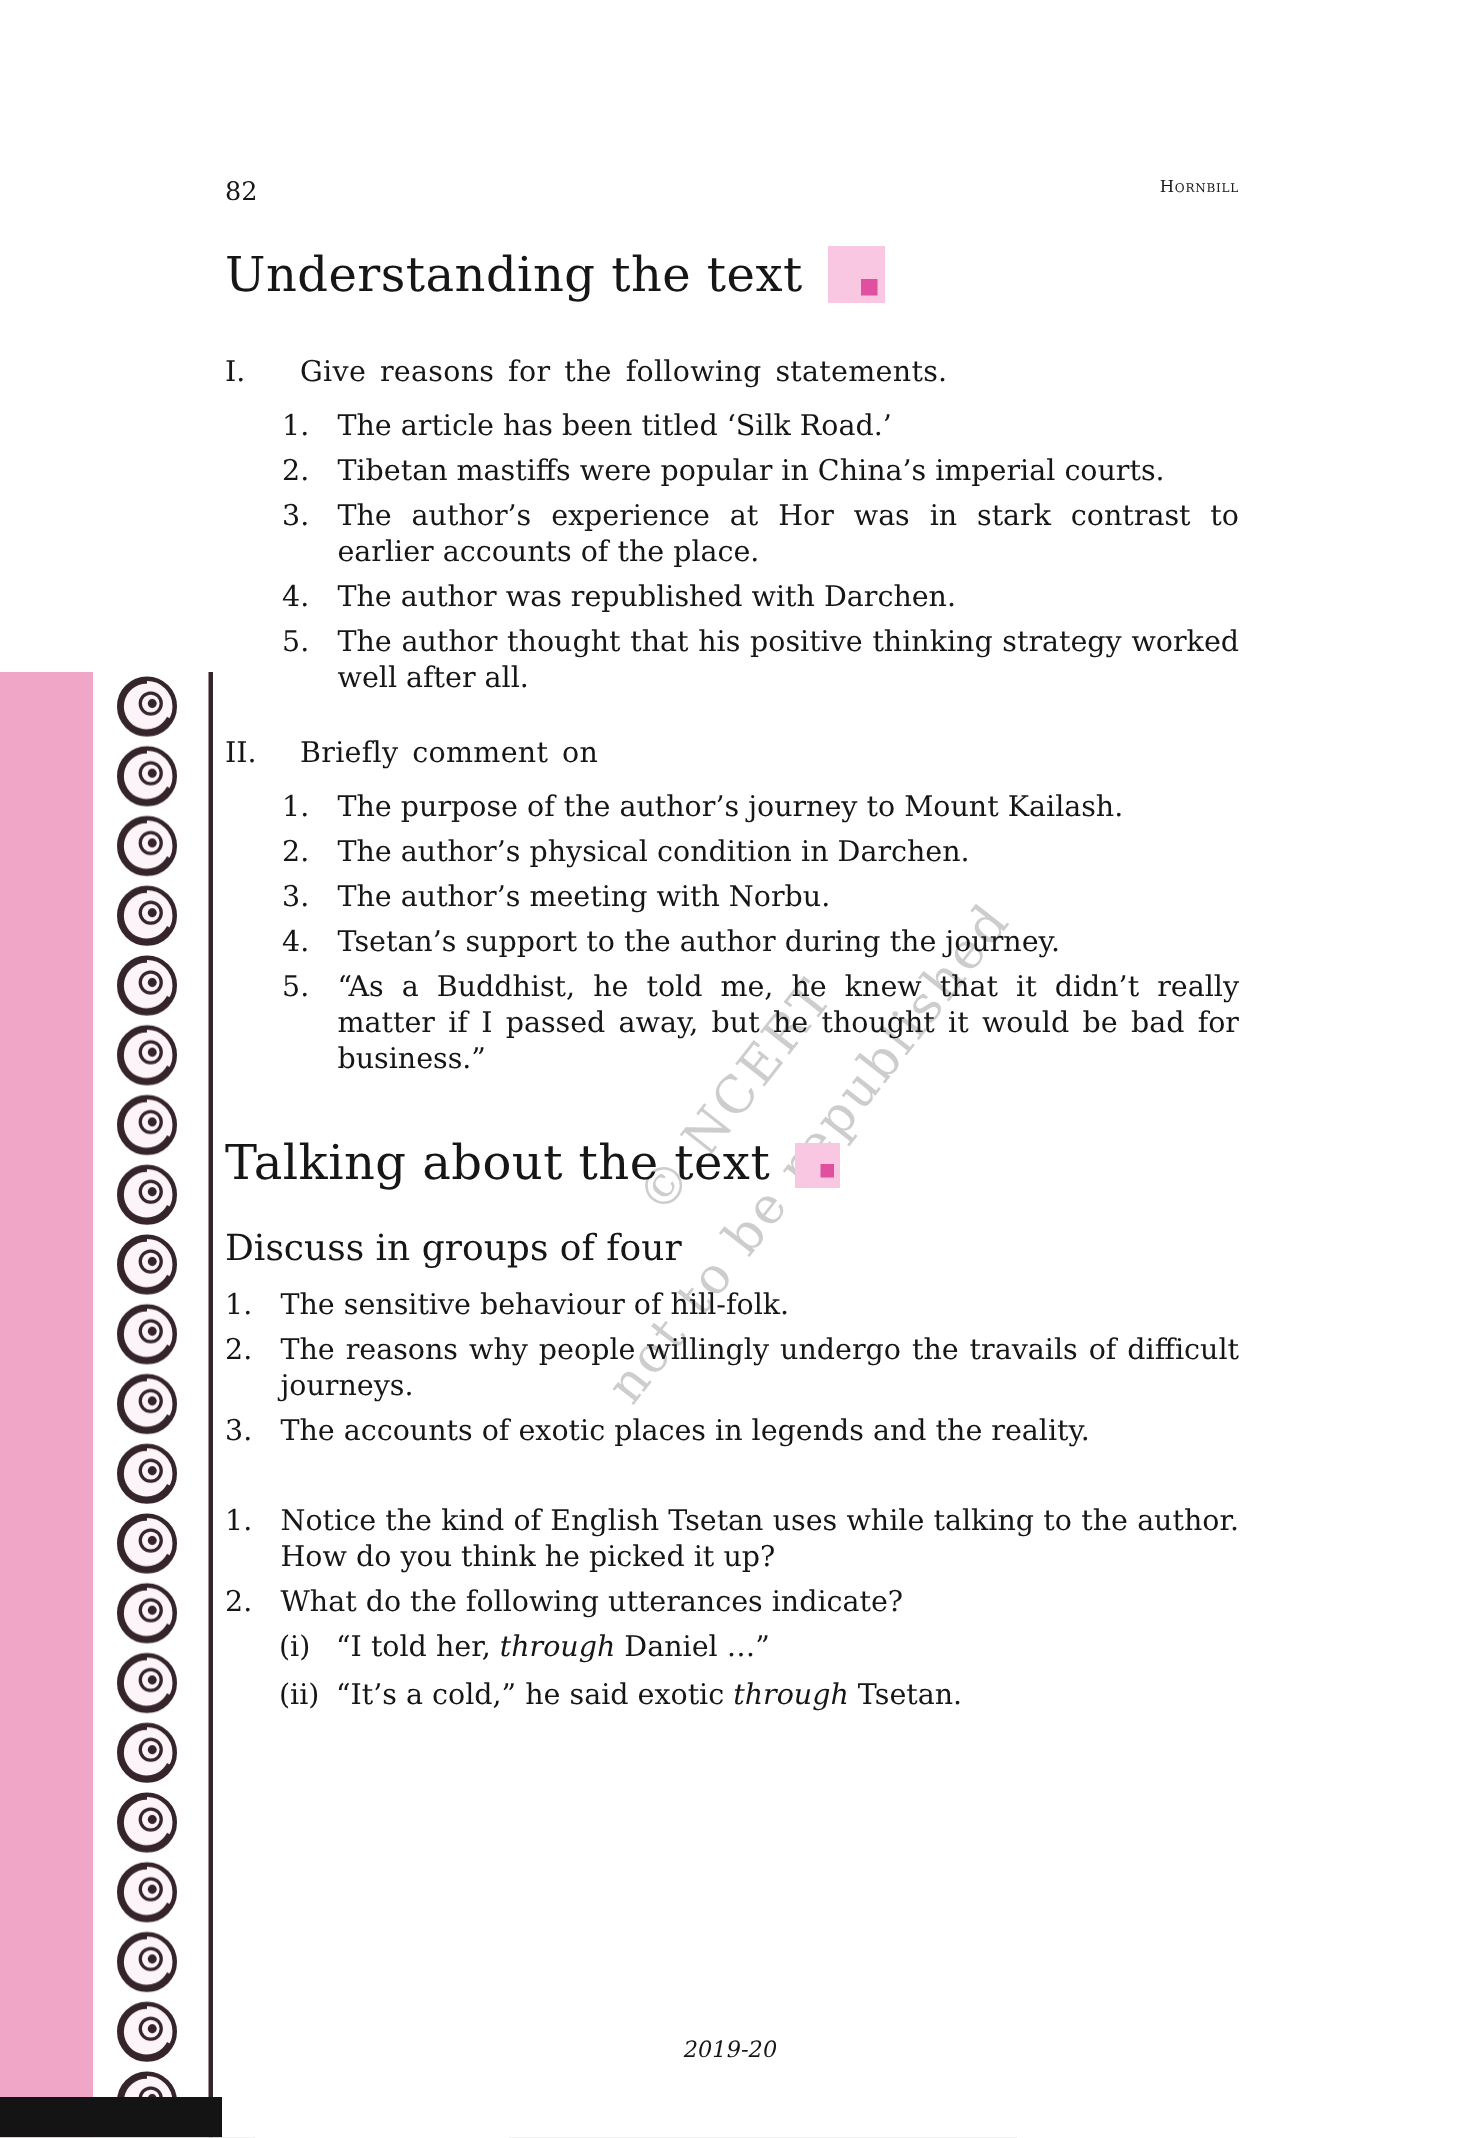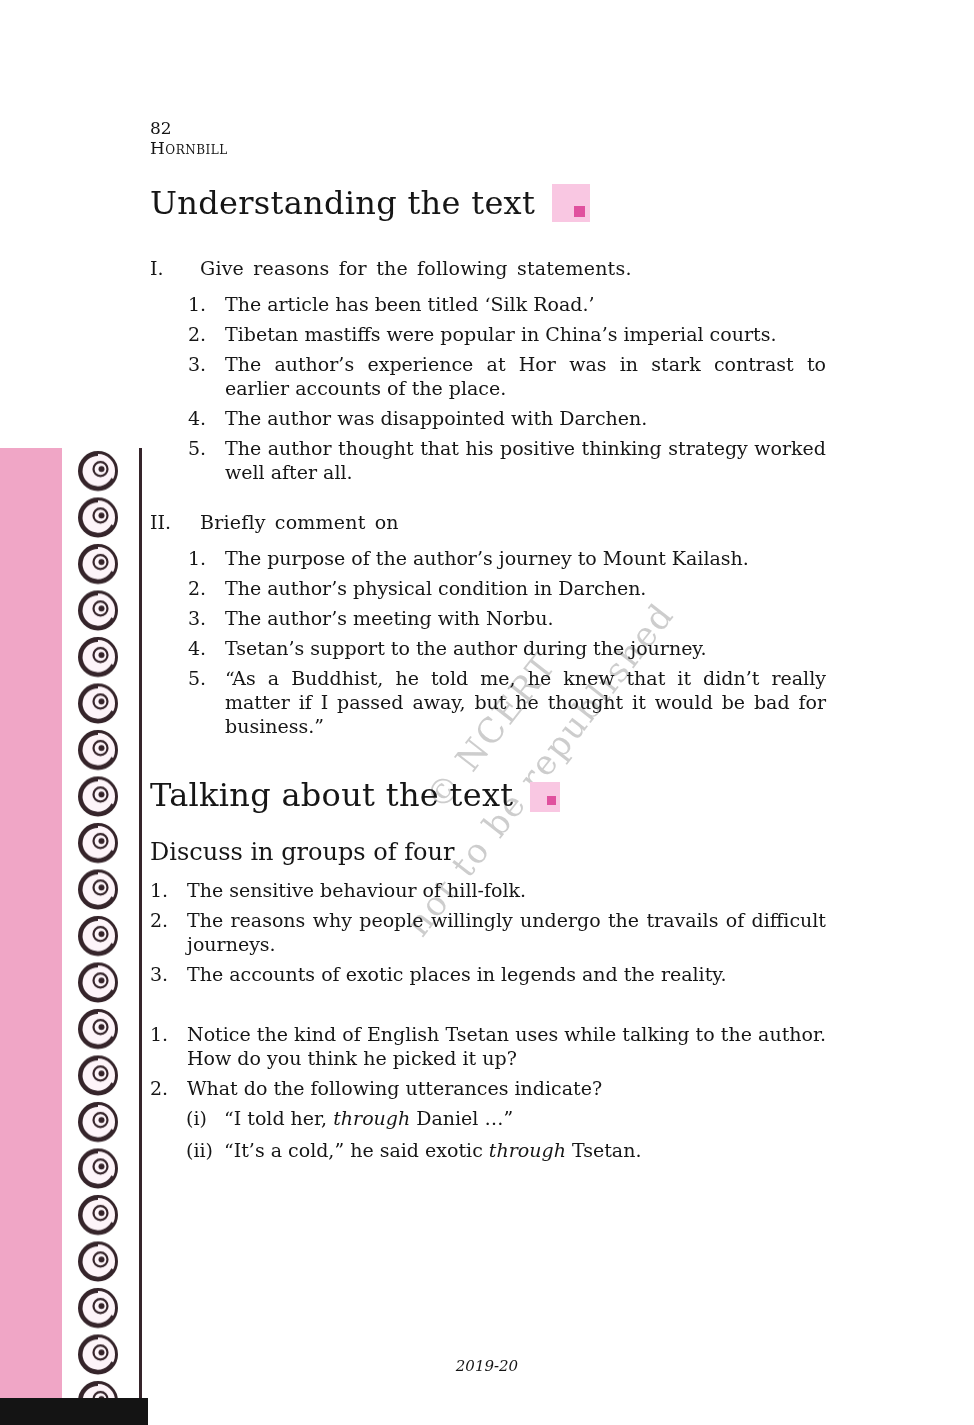--- a/index.html
+++ b/index.html
@@ -72,26 +72,25 @@
     z-index: 2;
     padding: 118px 148px 0 150px;
   }
 
   .page-header {
     display: flex;
     justify-content: space-between;
     align-items: flex-start;
     margin-bottom: 24px;
     font-size: 17px;
-    flex-direction: column;
   }
   .page-number { font-size: 17px; }
   .book-title {
     font-variant: small-caps;
-    font-size: 17px;
+    font-size: 11px;
     letter-spacing: 0.5px;
   }
 
   .section-heading {
     display: flex;
     align-items: flex-start;
     gap: 17px;
     font-size: 32px;
     line-height: 42px;
     letter-spacing: 0.3px;
@@ -219,21 +218,21 @@
       <div class="item">
         <span class="num">2.</span>
         <span class="txt">Tibetan mastiffs were popular in China’s imperial courts.</span>
       </div>
       <div class="item">
         <span class="num">3.</span>
         <span class="txt">The author’s experience at Hor was in stark contrast to earlier accounts of the place.</span>
       </div>
       <div class="item">
         <span class="num">4.</span>
-        <span class="txt">The author was disappointed with Darchen.</span>
+        <span class="txt">The author was republished with Darchen.</span>
       </div>
       <div class="item">
         <span class="num">5.</span>
         <span class="txt">The author thought that his positive thinking strategy worked well after all.</span>
       </div>
     </div>
 
     <div class="part-intro">
       <span class="rlabel">II.</span>
       <span class="intro-text">Briefly comment on</span>

